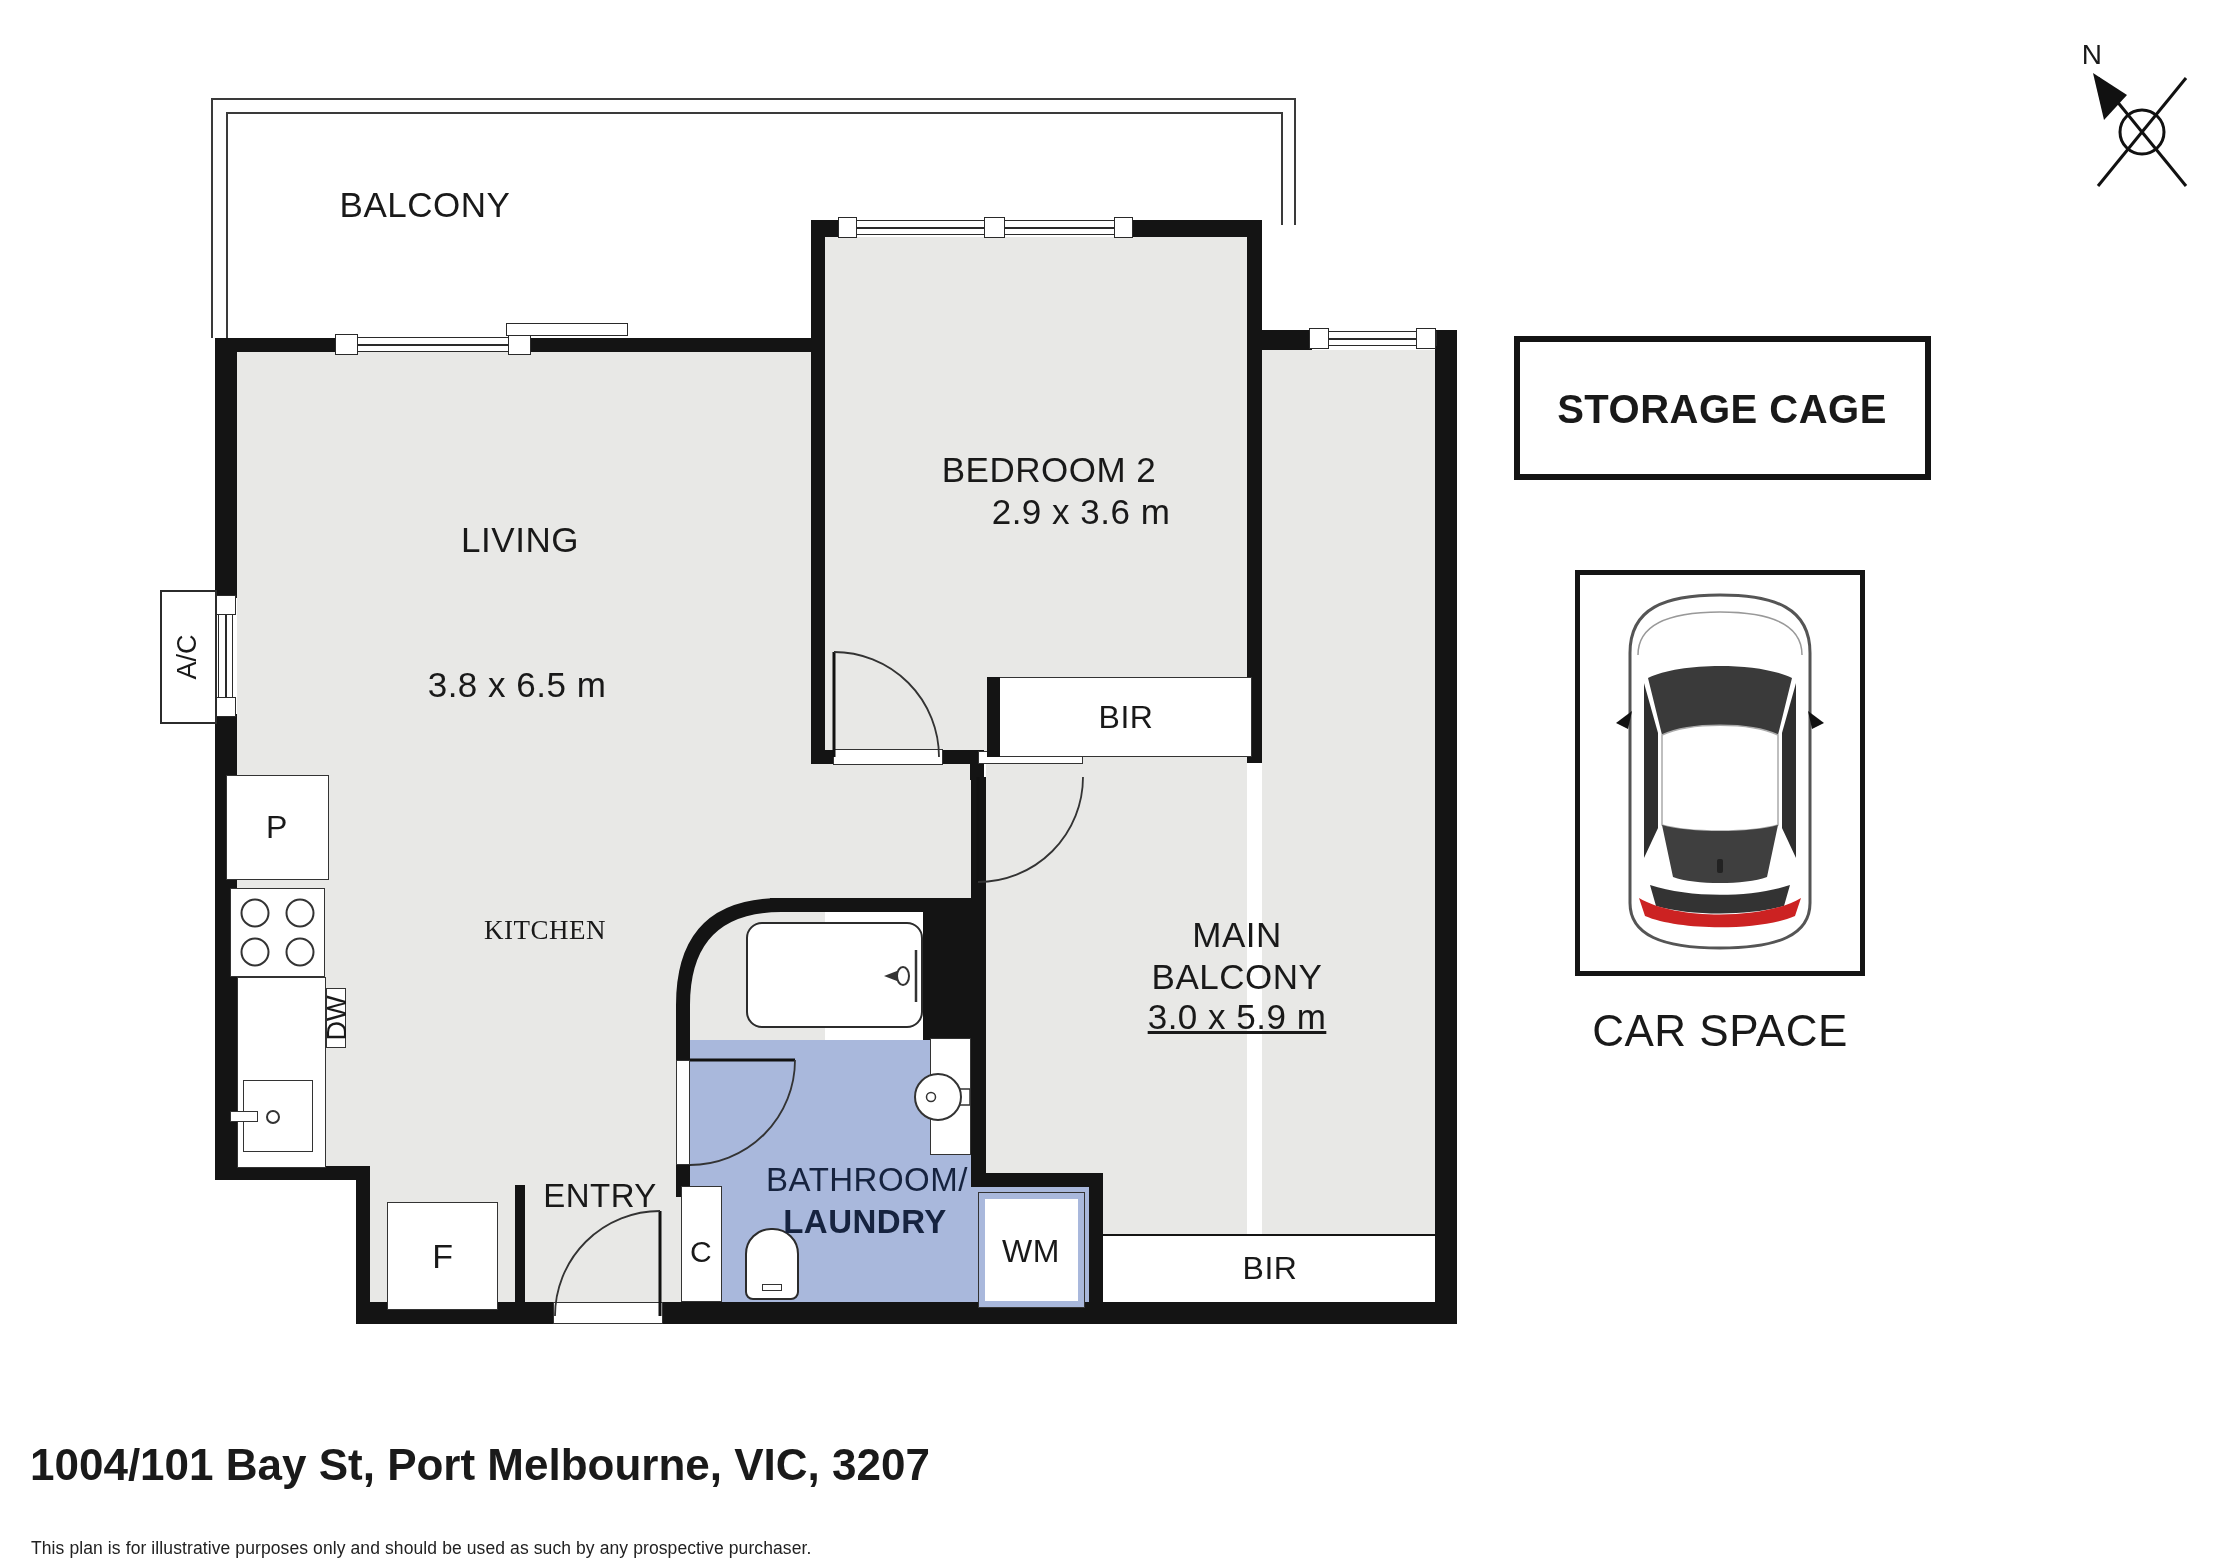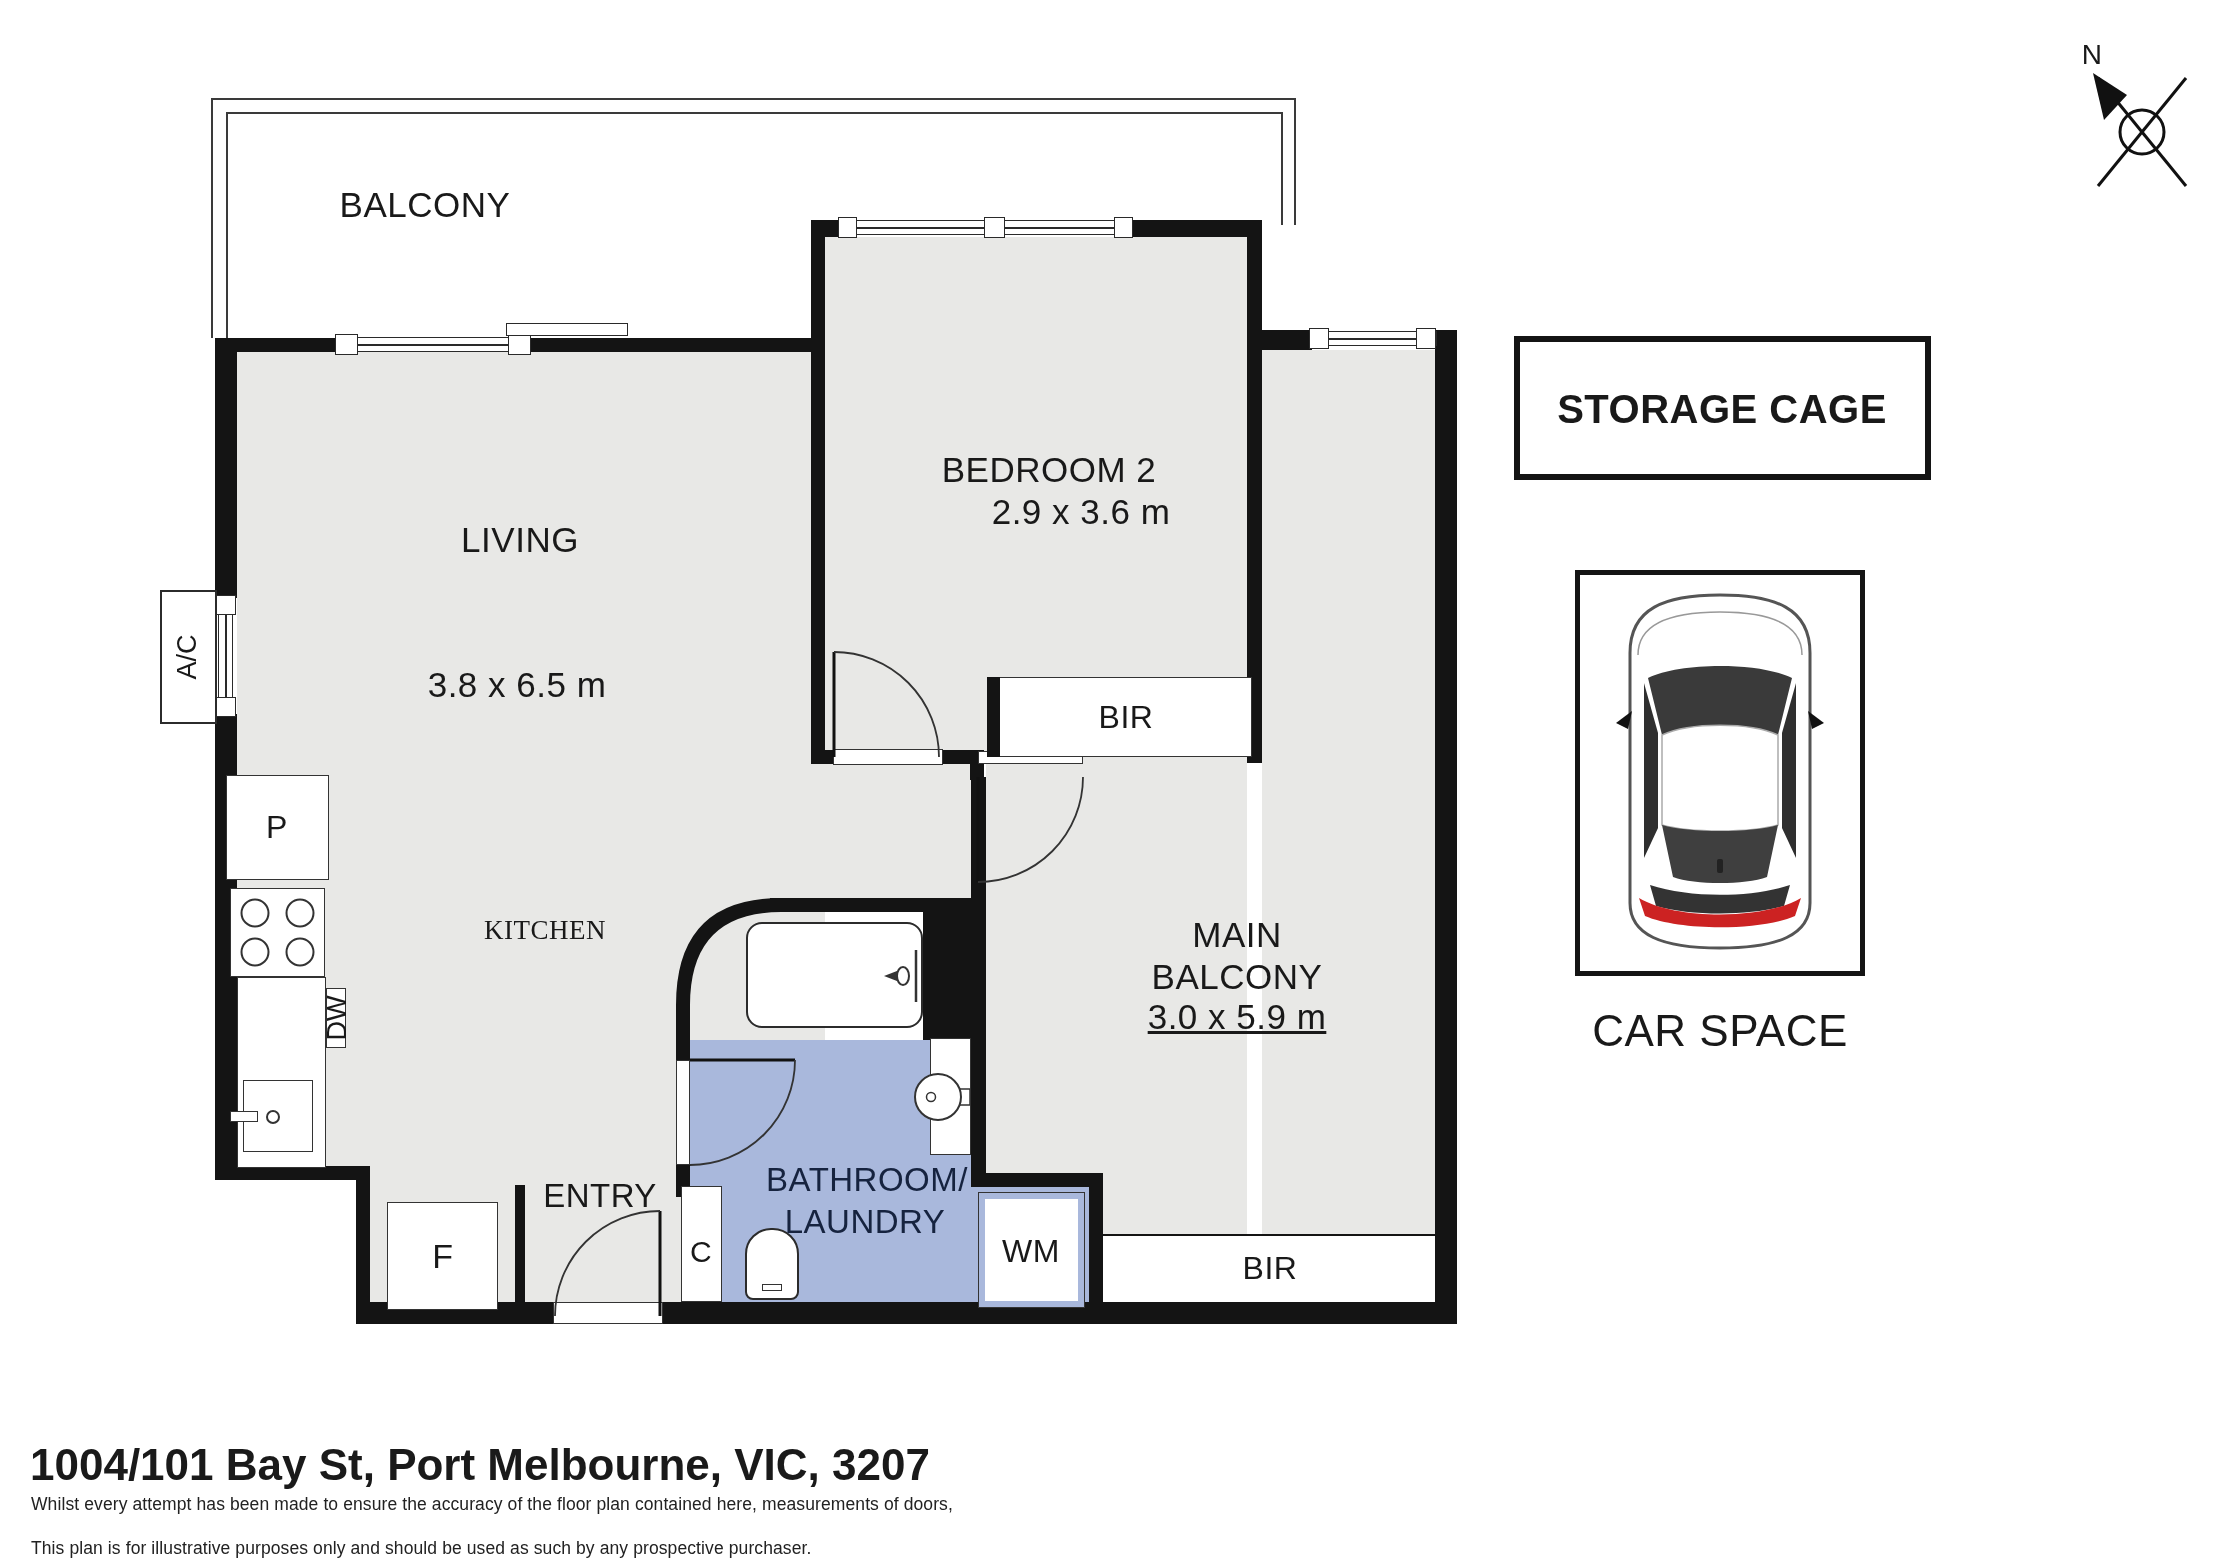--- a/index.html
+++ b/index.html
@@ -185,29 +185,28 @@
   <div class="lbl" style="left:517px;top:685px;font-size:35px;">3.8 x 6.5 m</div>
   <div class="lbl" style="left:545px;top:930px;font-size:27px;font-family:Liberation Serif, serif;">KITCHEN</div>
   <div class="lbl" style="left:1049px;top:470px;font-size:35px;">BEDROOM 2</div>
   <div class="lbl" style="left:1049px;top:512px;font-size:35px;margin-left:32px;">2.9 x 3.6 m</div>
   <div class="lbl" style="left:1126px;top:717px;font-size:32px;">BIR</div>
   <div class="lbl" style="left:1237px;top:935px;font-size:35px;">MAIN</div>
   <div class="lbl" style="left:1237px;top:977px;font-size:35px;">BALCONY</div>
   <div class="lbl" style="left:1237px;top:1017px;font-size:35px;text-decoration:underline;">3.0 x 5.9 m</div>
   <div class="lbl" style="left:1270px;top:1268px;font-size:32px;">BIR</div>
   <div class="lbl navy" style="left:867px;top:1180px;font-size:33px;">BATHROOM/</div>
-  <div class="lbl navy" style="left:865px;top:1222px;font-size:33px;">LAUNDRY</div>
+  <div class="lbl navy" style="left:865px;top:1222px;font-size:33px;font-weight:bold;">LAUNDRY</div>
   <div class="lbl" style="left:600px;top:1196px;font-size:33px;">ENTRY</div>
   <div class="lbl" style="left:277px;top:827px;font-size:32px;">P</div>
   <div class="lbl" style="left:443px;top:1256px;font-size:34px;">F</div>
   <div class="lbl" style="left:701px;top:1252px;font-size:30px;">C</div>
   <div class="lbl" style="left:1031px;top:1251px;font-size:32px;">WM</div>
   <div class="lbl-rot" style="left:337px;top:1018px;font-size:27px;">DW</div>
   <div class="lbl-rot" style="left:187px;top:657px;font-size:27px;">A/C</div>
   <div class="lbl" style="left:1722px;top:409px;font-size:40px;font-weight:bold;">STORAGE CAGE</div>
   <div class="lbl" style="left:1720px;top:1031px;font-size:44px;">CAR SPACE</div>
   <div class="lbl" style="left:2092px;top:55px;font-size:28px;">N</div>
 
   <div id="addr">1004/101 Bay St, Port Melbourne, VIC, 3207</div>
-  <div class="disc" style="top:1494px;">Whilst every attempt has been made to ensure the accuracy of the floor plan contained here, measurements of doors,</div>
   <div class="disc" style="top:1538px;">This plan is for illustrative purposes only and should be used as such by any prospective purchaser.</div>
 
 </div>
 
 </body></html>

